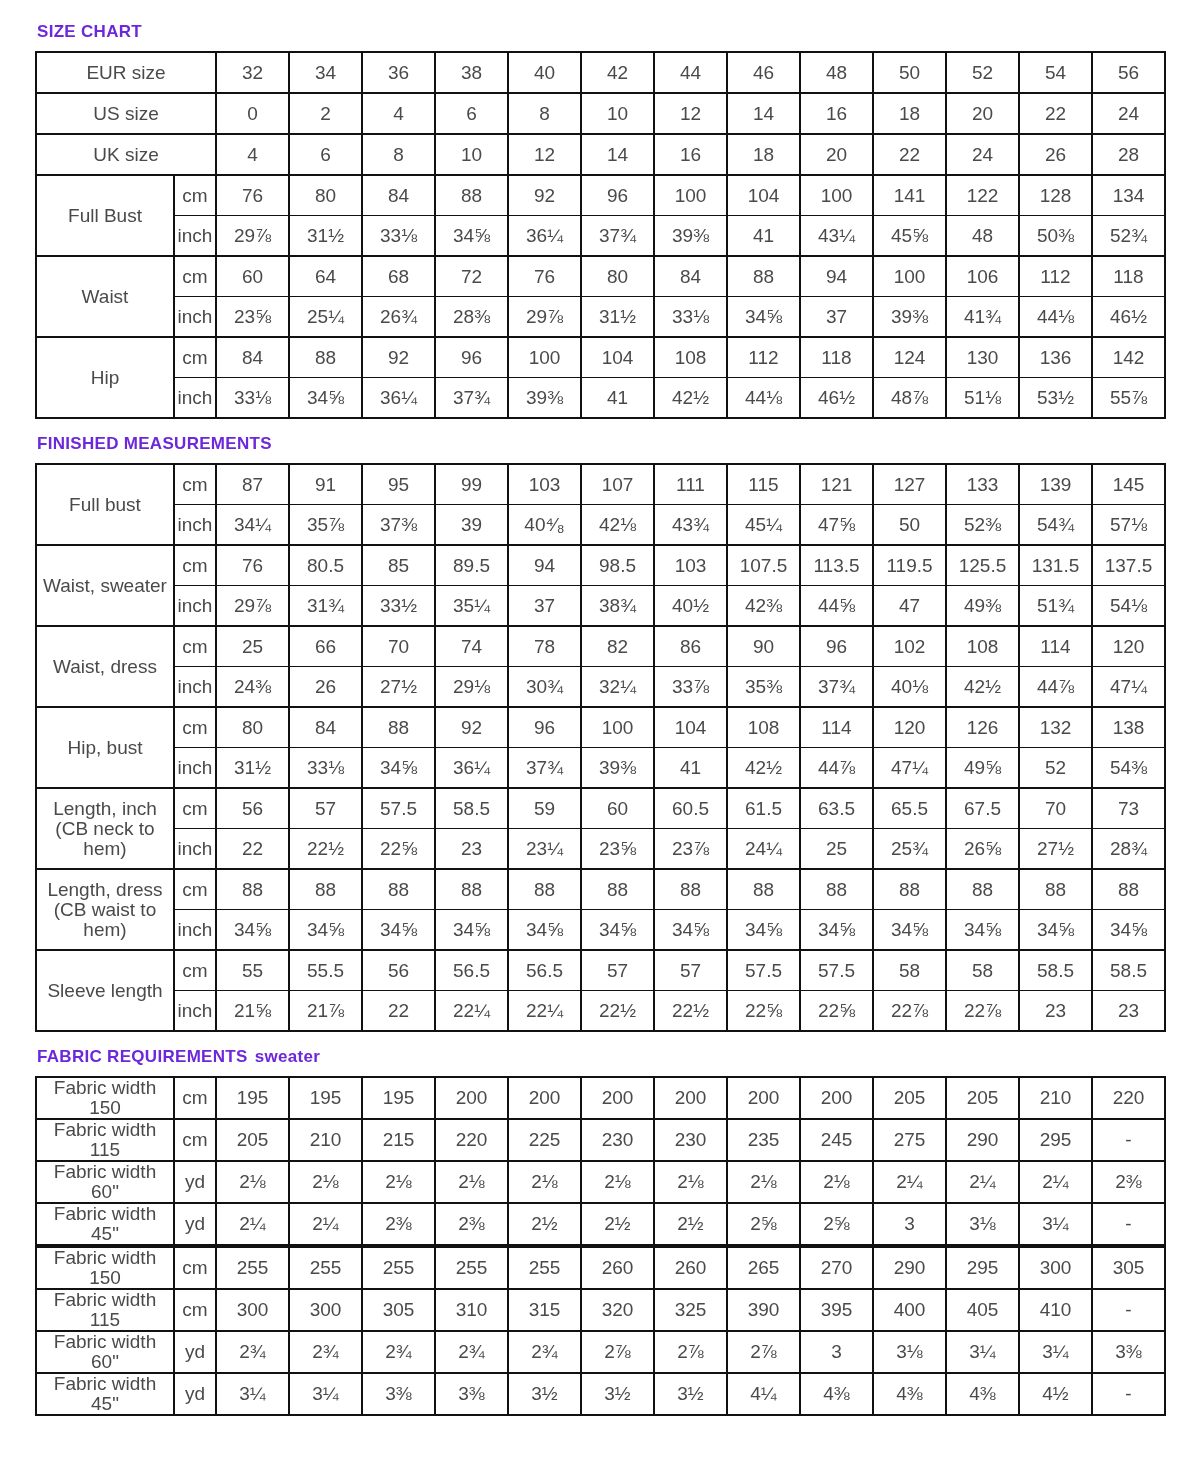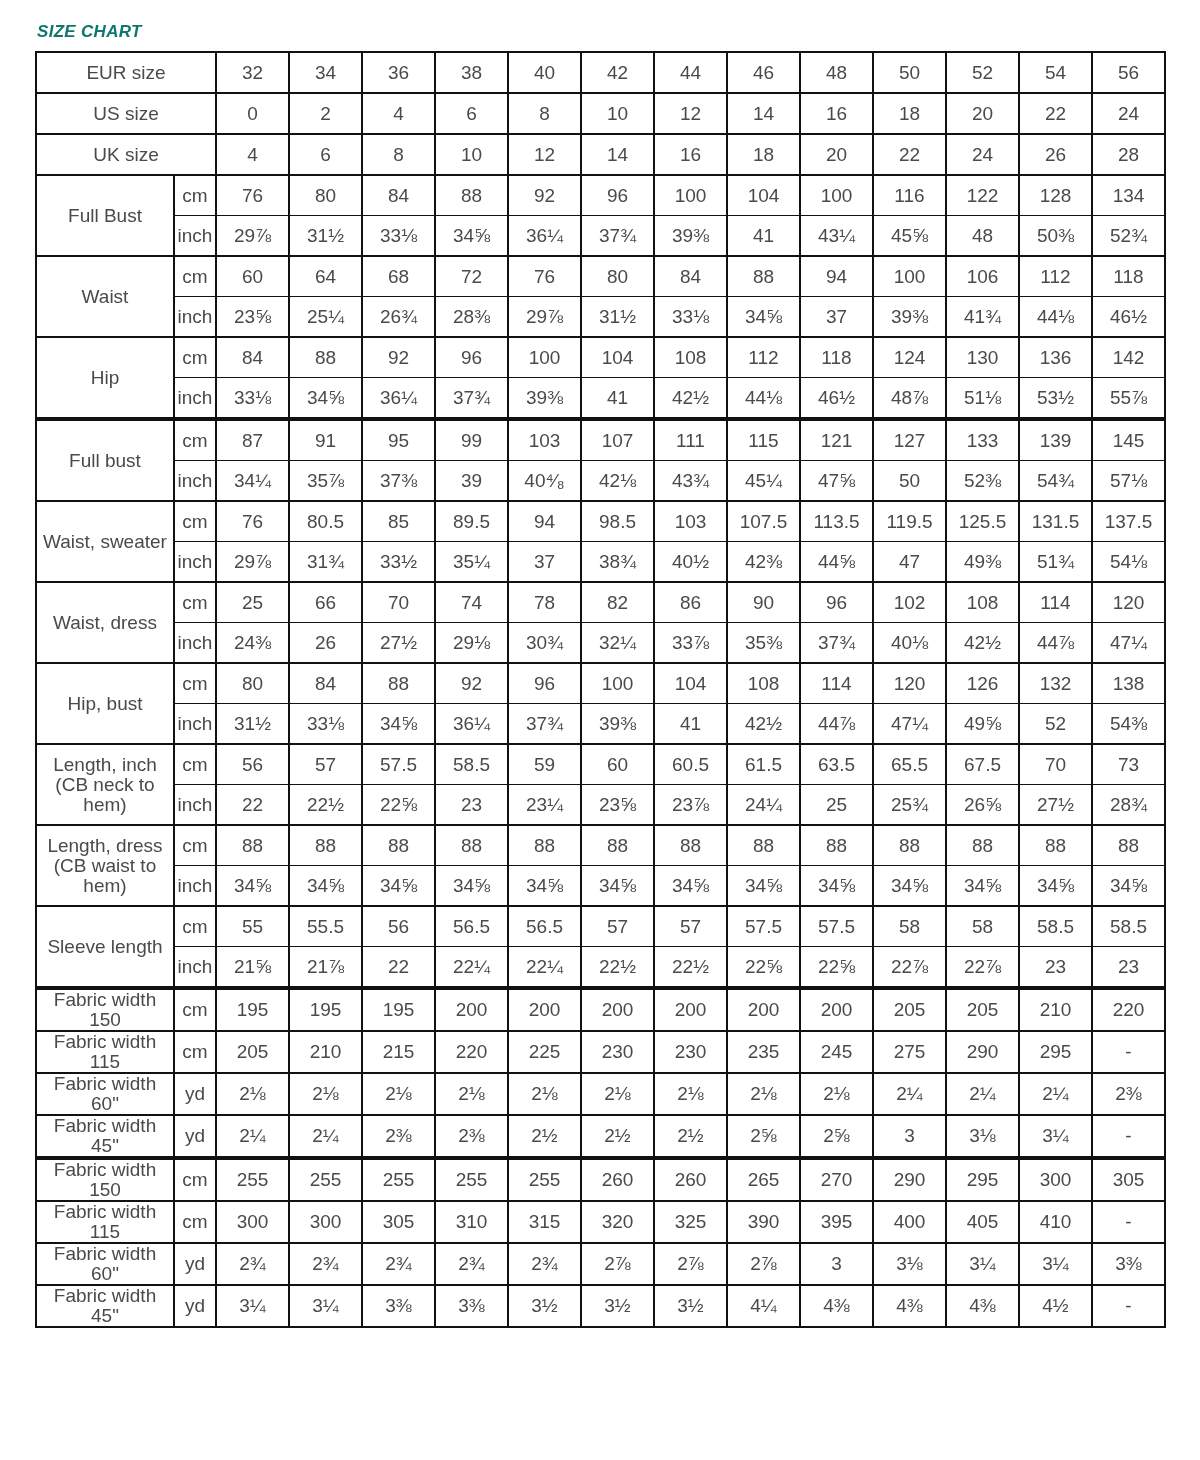--- a/index.html
+++ b/index.html
@@ -10,24 +10,23 @@
     color: #4a4a4a;
   }
   .page {
     width: 1130px;
     margin: 0;
     padding: 22px 35px 30px 35px;
   }
   h2.section-title {
     font-size: 17px;
     font-weight: 700;
-    color: #0f766e;
+    color: #6d28d9;
     letter-spacing: 0.3px;
     margin: 0 0 9px 2px;
-    font-style: italic;
   }
   .section + .section h2.section-title {
     margin-top: 15px;
   }
   .title-suffix { margin-left: 7px; }
   .title-suffix:empty { display: none; }
   table.size-table {
     border-collapse: collapse;
     table-layout: fixed;
     width: 1130px;
@@ -137,21 +136,21 @@
             <td class="unit-cell thin-bottom">cm</td>
             <td class="value-cell thin-bottom">76</td>
             <td class="value-cell thin-bottom">80</td>
             <td class="value-cell thin-bottom">84</td>
             <td class="value-cell thin-bottom">88</td>
             <td class="value-cell thin-bottom">92</td>
             <td class="value-cell thin-bottom">96</td>
             <td class="value-cell thin-bottom">100</td>
             <td class="value-cell thin-bottom">104</td>
             <td class="value-cell thin-bottom">100</td>
-            <td class="value-cell thin-bottom">116</td>
+            <td class="value-cell thin-bottom">141</td>
             <td class="value-cell thin-bottom">122</td>
             <td class="value-cell thin-bottom">128</td>
             <td class="value-cell thin-bottom">134</td>
           </tr>
           <tr class="group-row-sub">
             <td class="unit-cell">inch</td>
             <td class="value-cell">29⅞</td>
             <td class="value-cell">31½</td>
             <td class="value-cell">33⅛</td>
             <td class="value-cell">34⅝</td>
@@ -229,20 +228,21 @@
             <td class="value-cell">48⅞</td>
             <td class="value-cell">51⅛</td>
             <td class="value-cell">53½</td>
             <td class="value-cell">55⅞</td>
           </tr>
         </tbody>
       </table>
   </div>
 
   <div class="section">
+    <h2 class="section-title"><span>FINISHED MEASUREMENTS</span></h2>
     <table class="size-table">
         <colgroup>
           <col style="width: 138px;">
           <col style="width: 42px;">
           <col style="width: 73px;">
           <col style="width: 73px;">
           <col style="width: 73px;">
           <col style="width: 73px;">
           <col style="width: 73px;">
           <col style="width: 73px;">
@@ -484,20 +484,21 @@
             <td class="value-cell">22⅞</td>
             <td class="value-cell">22⅞</td>
             <td class="value-cell">23</td>
             <td class="value-cell">23</td>
           </tr>
         </tbody>
       </table>
   </div>
 
   <div class="section">
+    <h2 class="section-title"><span>FABRIC REQUIREMENTS</span><span class="title-suffix">sweater</span></h2>
     <table class="size-table">
         <colgroup>
           <col style="width: 138px;">
           <col style="width: 42px;">
           <col style="width: 73px;">
           <col style="width: 73px;">
           <col style="width: 73px;">
           <col style="width: 73px;">
           <col style="width: 73px;">
           <col style="width: 73px;">

